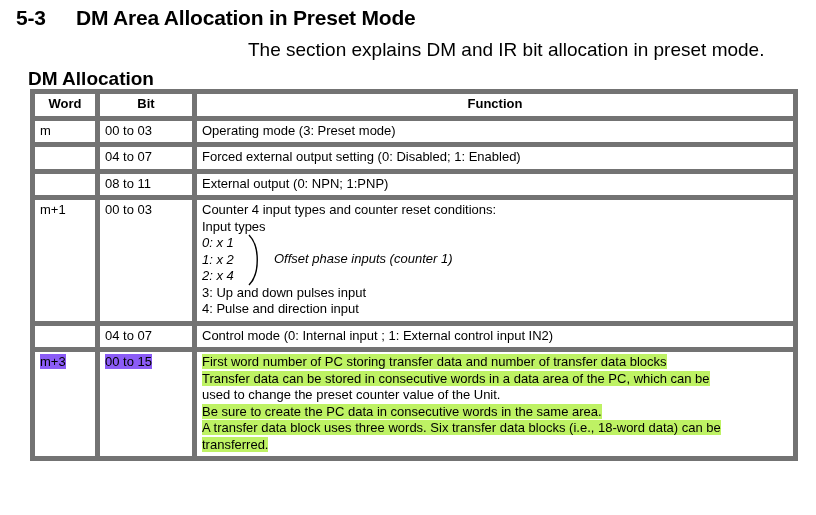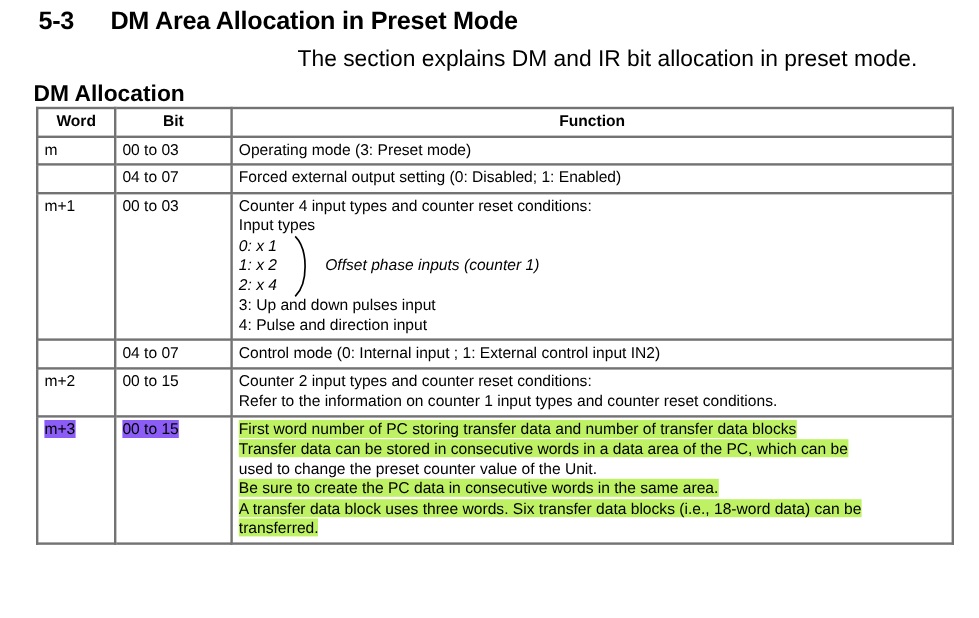--- a/index.html
+++ b/index.html
@@ -12,21 +12,21 @@
     height: 515px;
     position: relative;
     font-family: "Liberation Sans", sans-serif;
     color: #000000;
     overflow: hidden;
   }
 
   
   .page-head {
     position: absolute;
-    left: 32px;
+    left: 16px;
     top: 6px;
     width: 760px;
   }
   .title-row {
     display: flex;
     align-items: baseline;
     font-weight: bold;
     font-size: 21px;
     letter-spacing: -0.2px;
   }
@@ -57,21 +57,21 @@
   .dm-table {
     position: absolute;
     left: 30px;
     top: 89px;
     width: 763px;
     border-collapse: collapse;
     table-layout: fixed;
     font-size: 13px;
   }
   .dm-table td, .dm-table th {
-    border: 2px solid #737373;
+    border: 5px solid #737373;
     padding: 2px 5px 3px 5px;
     vertical-align: top;
     text-align: left;
     font-weight: normal;
     line-height: 1.27;
   }
   .dm-table thead th {
     font-weight: bold;
     text-align: center;
     padding-top: 2px;
@@ -154,46 +154,43 @@
         <td class="cell-word"><span>m</span></td>
         <td class="cell-bit"><span>00 to 03</span></td>
         <td><span>Operating mode (3: Preset mode)</span></td>
       </tr>
       <tr>
         <td class="cell-word">&nbsp;</td>
         <td class="cell-bit"><span>04 to 07</span></td>
         <td><span>Forced external output setting (0: Disabled; 1: Enabled)</span></td>
       </tr>
       <tr>
+        <td class="cell-word">&nbsp;</td>
+        <td class="cell-bit"><span>08 to 11</span></td>
+        <td><span>External output (0: NPN; 1:PNP)</span></td>
+      </tr>
+      <tr>
         <td class="cell-word"><span>m+1</span></td>
         <td class="cell-bit"><span>00 to 03</span></td>
         <td class="fn-multiline">
           <div>Counter 4 input types and counter reset conditions:</div>
           <div>Input types</div>
           <div class="brace-block"><div class="brace-list"><div>0: x 1</div><div>1: x 2</div><div>2: x 4</div></div><svg class="brace-glyph" viewBox="0 0 20 54">
               <path d="M3 2 C 14 13, 14 41, 3 52" fill="none" stroke="#000000" stroke-width="1.4"></path>
             </svg><div class="brace-label">Offset phase inputs (counter 1)</div></div>
           <div>3: Up and down pulses input</div>
           <div>4: Pulse and direction input</div>
         </td>
       </tr>
       <tr>
         <td class="cell-word">&nbsp;</td>
         <td class="cell-bit"><span>04 to 07</span></td>
         <td><span>Control mode (0: Internal input ; 1: External control input IN2)</span></td>
       </tr>
       <tr>
-        <td class="cell-word"><span>m+2</span></td>
-        <td class="cell-bit"><span>00 to 15</span></td>
-        <td class="fn-multiline">
-          <div>Counter 2 input types and counter reset conditions:</div>
-          <div>Refer to the information on counter 1 input types and counter reset conditions.</div>
-        </td>
-      </tr>
-      <tr>
         <td class="cell-word"><span class="hl">m+3</span></td>
         <td class="cell-bit"><span class="hl">00 to 15</span></td>
         <td class="fn-lines">
           <div><span class="hl-line">First word number of PC storing transfer data and number of transfer data blocks</span></div>
           <div><span class="hl-line">Transfer data can be stored in consecutive words in a data area of the PC, which can be</span></div>
           <div><span>used to change the preset counter value of the Unit.</span></div>
           <div><span class="hl-line">Be sure to create the PC data in consecutive words in the same area.</span></div>
           <div><span class="hl-line">A transfer data block uses three words. Six transfer data blocks (i.e., 18-word data) can be</span></div>
           <div><span class="hl-line">transferred.</span></div>
         </td>

